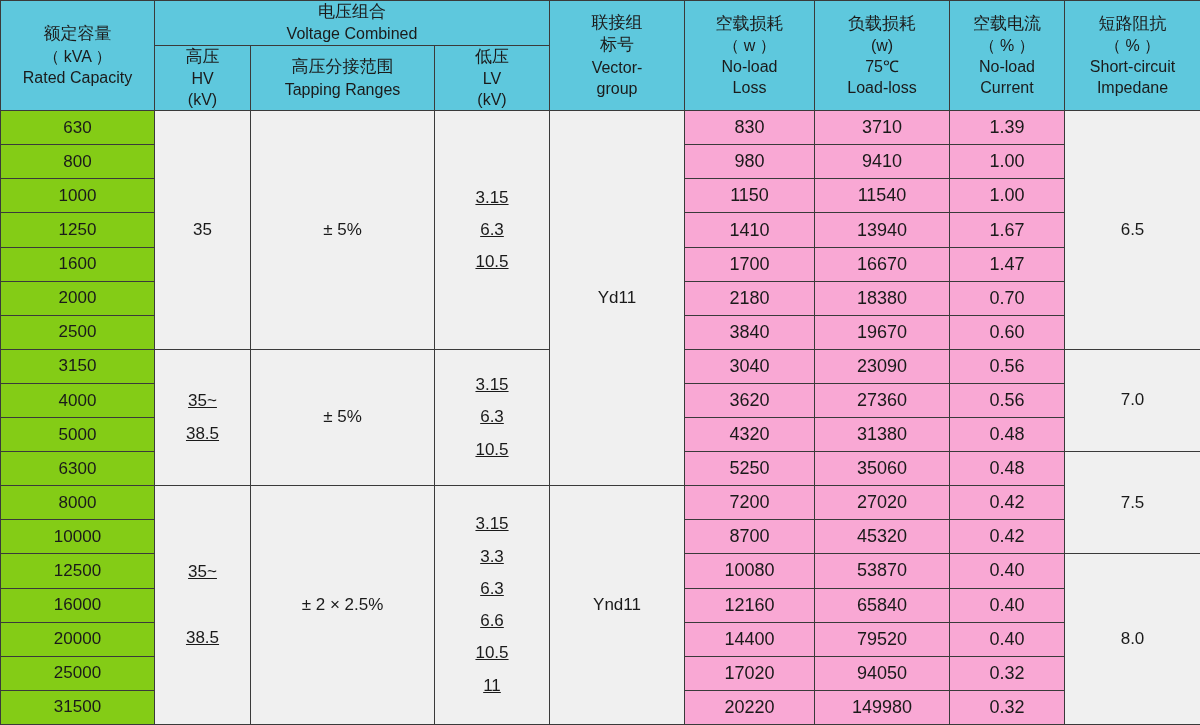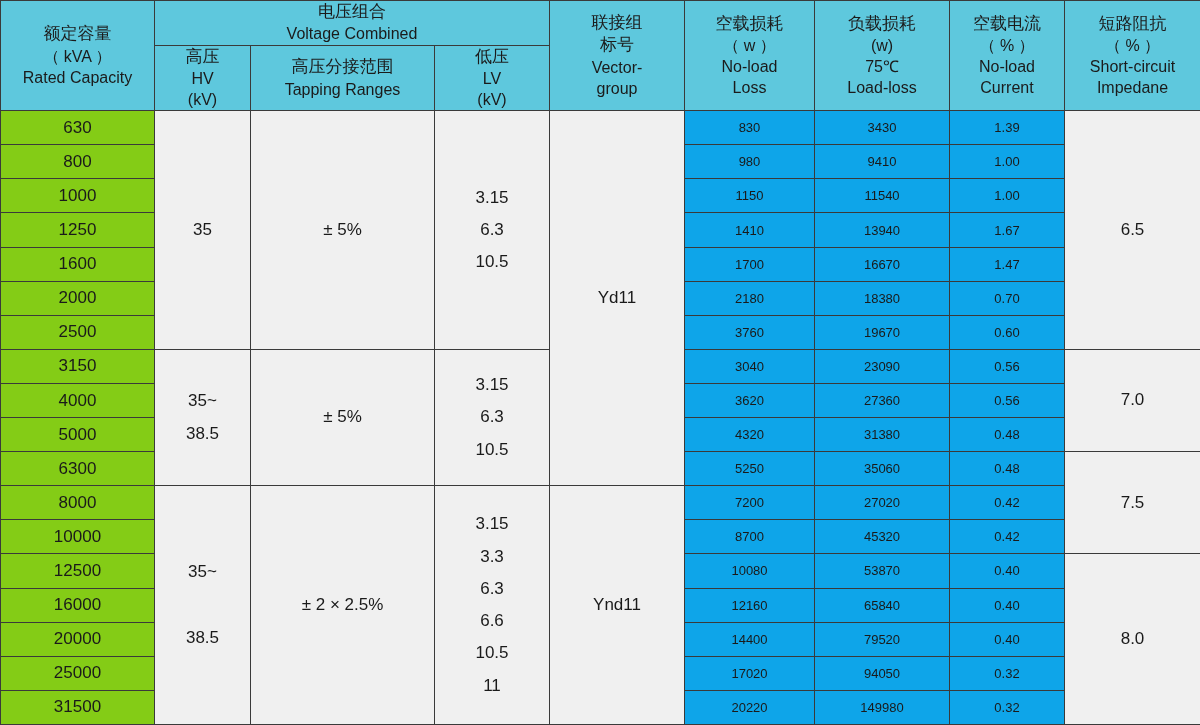--- a/index.html
+++ b/index.html
@@ -39,30 +39,30 @@
   .hdr .en { display: block; font-size: 16px; }
   .hdr .unit { display: block; font-size: 16px; }
 
   
   .cap {
     background: #84cc16;
     font-size: 17px;
     height: 32px;
   }
   .val {
-    background: #0ea5e9;
-    font-size: 13px;
+    background: #f9a8d4;
+    font-size: 18px;
     height: 32px;
   }
   .grp {
     background: #f0f0f0;
     font-size: 17px;
     line-height: 1.9;
   }
-  .multi span { display: block; }
+  .multi span { display: block; text-decoration: underline; }
 </style>
 </head>
 <body>
 
 <table id="spec-table">
   <colgroup>
     <col style="width:154px">
     <col style="width:96px">
     <col style="width:184px">
     <col style="width:115px">
@@ -137,21 +137,21 @@
       <td class="cap">630</td>
       <td class="grp" rowspan="7">35</td>
       <td class="grp" rowspan="7">± 5%</td>
       <td class="grp multi" rowspan="7">
         <span>3.15</span>
         <span>6.3</span>
         <span>10.5</span>
       </td>
       <td class="grp" rowspan="11">Yd11</td>
       <td class="val">830</td>
-      <td class="val">3430</td>
+      <td class="val">3710</td>
       <td class="val">1.39</td>
       <td class="grp" rowspan="7">6.5</td>
     </tr>
 
     <tr>
       <td class="cap">800</td>
       <td class="val">980</td>
       <td class="val">9410</td>
       <td class="val">1.00</td>
     </tr>
@@ -179,21 +179,21 @@
 
     <tr>
       <td class="cap">2000</td>
       <td class="val">2180</td>
       <td class="val">18380</td>
       <td class="val">0.70</td>
     </tr>
 
     <tr>
       <td class="cap">2500</td>
-      <td class="val">3760</td>
+      <td class="val">3840</td>
       <td class="val">19670</td>
       <td class="val">0.60</td>
     </tr>
 
     <tr>
       <td class="cap">3150</td>
       <td class="grp multi" rowspan="4">
         <span>35~</span>
         <span>38.5</span>
       </td>

